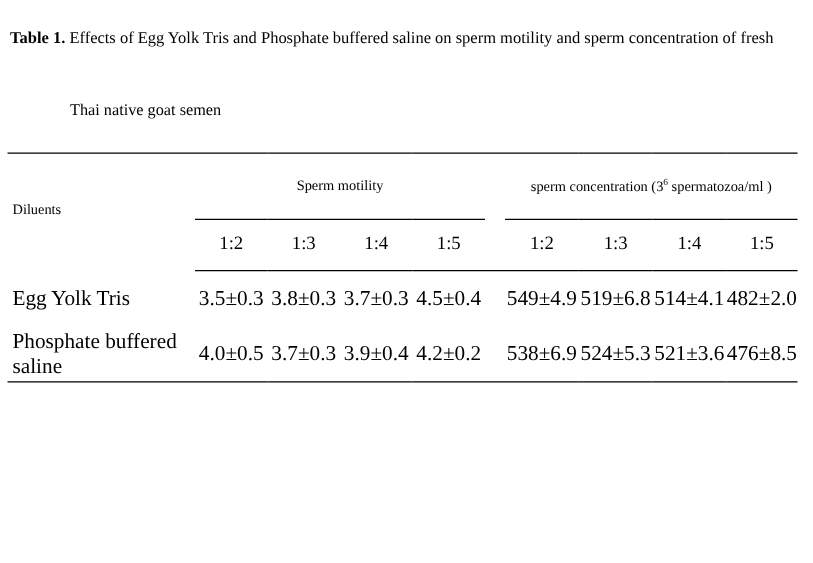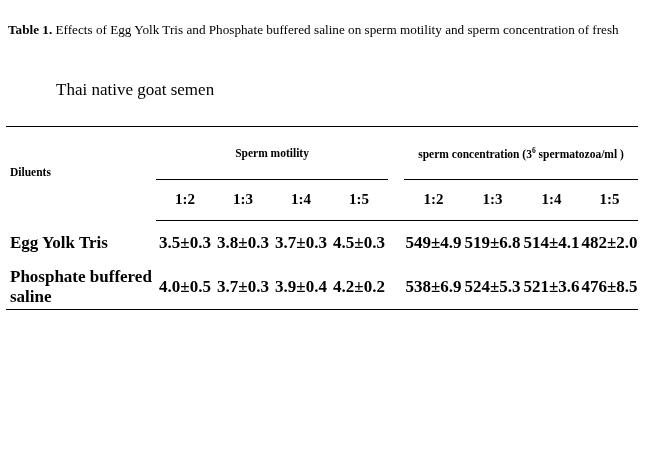--- a/index.html
+++ b/index.html
@@ -26,32 +26,32 @@
   }
   .caption-line1 {
     font-size: 13.2px;
     line-height: 1.2;
     white-space: nowrap;
   }
   .caption-label {
     font-weight: bold;
   }
   .caption-line2 {
-    font-size: 17px;
+    font-size: 13px;
     margin-top: 42px;
     padding-left: 48px;
   }
   table.data {
     width: 632px;
     margin: 26px 0 0 6px;
     border-collapse: collapse;
     table-layout: fixed;
   }
   table.data td, table.data th {
-    font-weight: bold;
+    font-weight: normal;
     text-align: center;
     vertical-align: middle;
     padding: 0;
   }
   .rule-top td {
     border-top: 1.4px solid #000;
   }
   .rule-bottom td {
     border-bottom: 1.4px solid #000;
   }
@@ -138,21 +138,21 @@
         <td>1:3</td>
         <td>1:4</td>
         <td>1:5</td>
       </tr>
 
       <tr class="body-row">
         <td class="label">Egg Yolk Tris</td>
         <td>3.5±0.3</td>
         <td>3.8±0.3</td>
         <td>3.7±0.3</td>
-        <td>4.5±0.3</td>
+        <td>4.5±0.4</td>
         <td></td>
         <td>549±4.9</td>
         <td>519±6.8</td>
         <td>514±4.1</td>
         <td>482±2.0</td>
       </tr>
 
       <tr class="body-row rule-bottom">
         <td class="label">Phosphate buffered  saline</td>
         <td>4.0±0.5</td>

